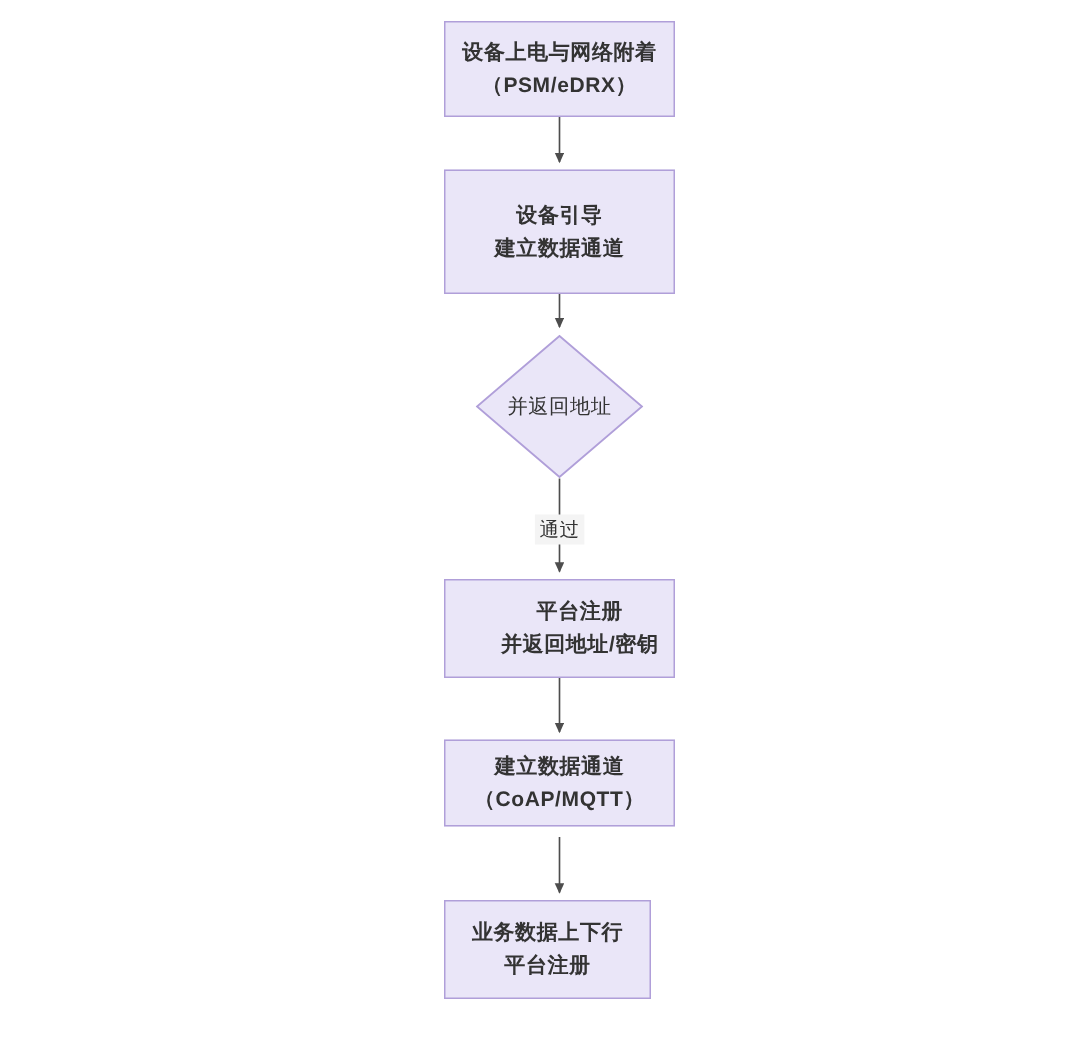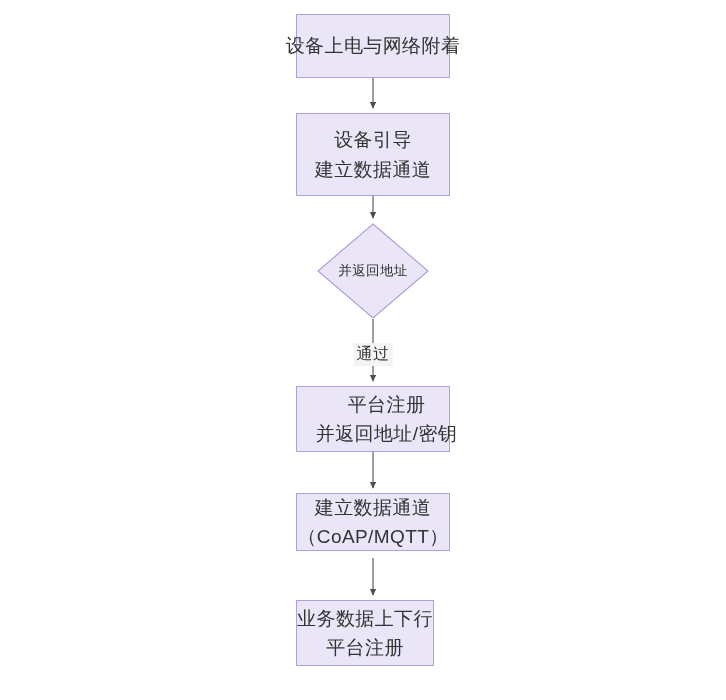--- a/index.html
+++ b/index.html
@@ -36,22 +36,23 @@
     flex-direction: column;
     align-items: center;
     justify-content: center;
     text-align: center;
   }
 
   .node.process {
     background: #eae6f8;
     border: 1px solid #b09fd9;
     color: #333333;
-    font-size: 19px;
+    font-size: 14px;
     line-height: 1.55;
+    font-weight: bold;
   }
 
   .node.process .line {
     white-space: nowrap;
     letter-spacing: 0.4px;
   }
 
   .node.decision {
     width: 112px;
     height: 96px;
@@ -71,21 +72,21 @@
     color: #333333;
     font-size: 13.5px;
     letter-spacing: 0.4px;
     white-space: nowrap;
   }
 
   .edge-label {
     position: absolute;
     background: #f4f4f4;
     color: #333333;
-    font-size: 16px;
+    font-size: 13px;
     letter-spacing: 0.4px;
     padding: 1px 3px;
     white-space: nowrap;
     transform: translateX(-50%);
   }
 </style>
 </head>
 <body>
 
 <div id="flow-canvas">
@@ -103,20 +104,21 @@
 
     <line x1="373" y1="319" x2="373" y2="381" stroke="#4d4d4d" stroke-width="1.1" marker-end="url(#arrowhead)"></line>
 
     <line x1="373" y1="452" x2="373" y2="488" stroke="#4d4d4d" stroke-width="1.1" marker-end="url(#arrowhead)"></line>
 
     <line x1="373" y1="558" x2="373" y2="595" stroke="#4d4d4d" stroke-width="1.1" marker-end="url(#arrowhead)"></line>
   </svg>
 
   <div class="node process" style="left:296px; top:14px; width:154px; height:64px;">
     <div class="line">设备上电与网络附着</div>
+    <div class="line">（PSM/eDRX）</div>
   </div>
 
   <div class="node process" style="left:296px; top:113px; width:154px; height:83px;">
     <div class="line">设备引导</div>
     <div class="line">建立数据通道</div>
   </div>
 
   <div class="node decision" style="left:317px; top:223px;">
     <svg class="diamond-shape" viewBox="0 0 112 96" preserveAspectRatio="none">
       <polygon points="56,1 111,48 56,95 1,48" fill="#eae6f8" stroke="#b09fd9" stroke-width="1.2"></polygon>

